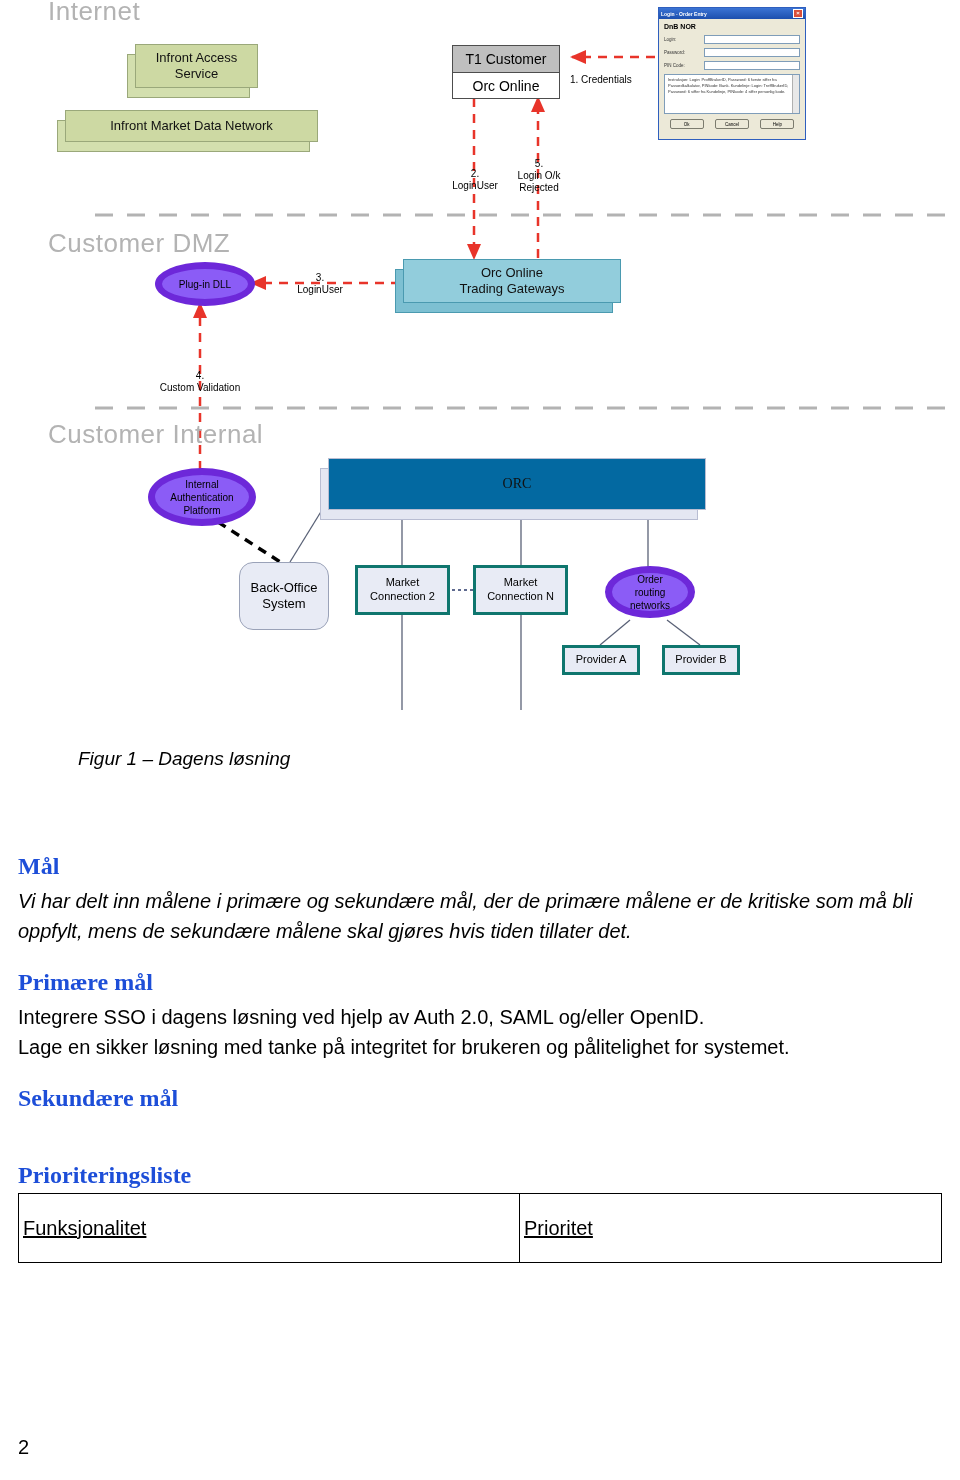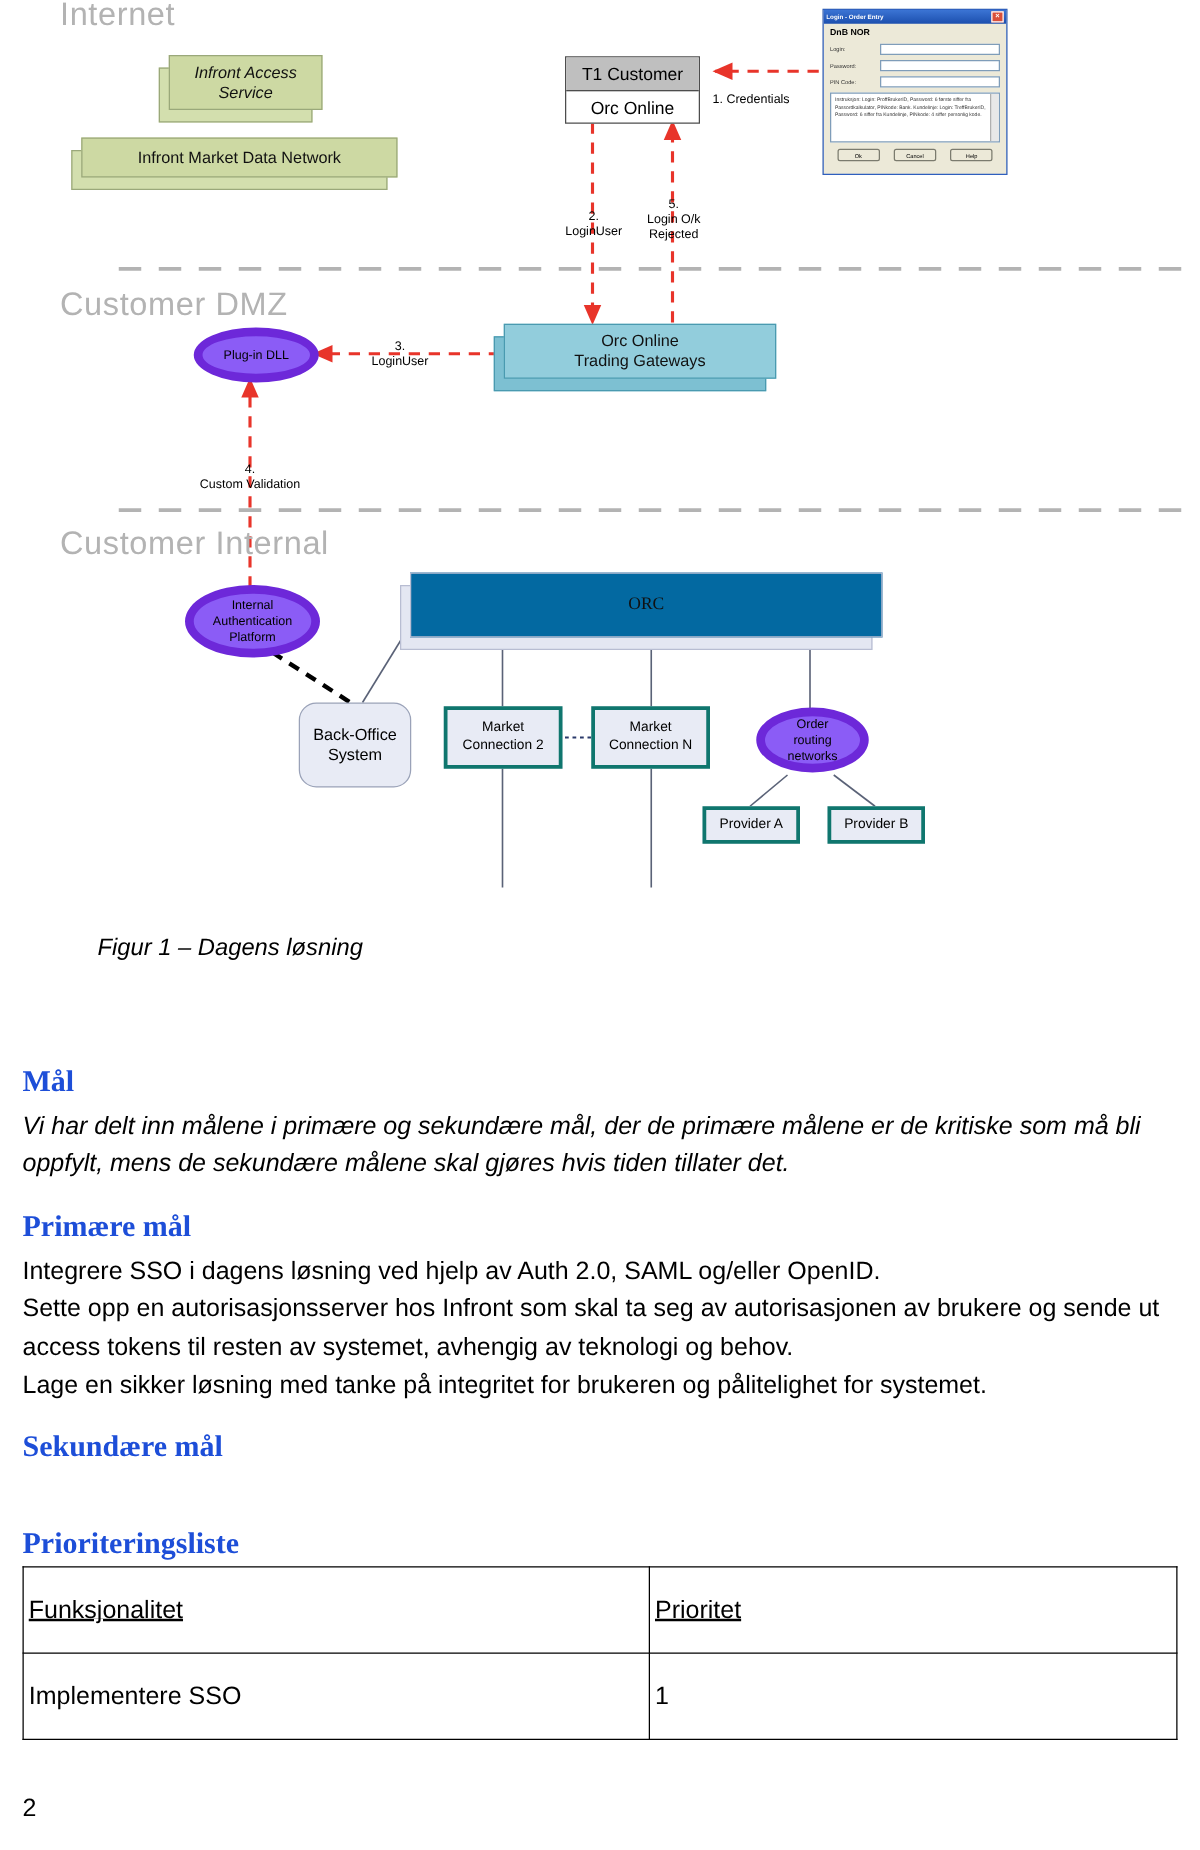--- a/index.html
+++ b/index.html
@@ -306,21 +306,21 @@
     <line x1="452" y1="590" x2="482" y2="590" stroke="#2b3a6b" stroke-width="1.6" stroke-dasharray="3,3"></line>
 
     <line x1="630" y1="620" x2="600" y2="645" stroke="#5a6277" stroke-width="1.3"></line>
     <line x1="667" y1="620" x2="700" y2="645" stroke="#5a6277" stroke-width="1.3"></line>
   </svg>
 
   <div class="zone-label" style="left:48px; top:-4px;">Internet</div>
   <div class="zone-label" style="left:48px; top:228px;">Customer DMZ</div>
   <div class="zone-label" style="left:48px; top:419px;">Customer Internal</div>
 
-  <div class="shadowbox" style="left:135px; top:44px; width:123px; height:44px;font-style:italic;">
+  <div class="shadowbox" style="left:135px; top:44px; width:123px; height:44px;">
     <div class="back"></div>
     <div class="front" style="white-space:pre-line;">Infront Access
 Service</div>
   </div>
 
   <div class="shadowbox" style="left:65px; top:110px; width:253px; height:32px;">
     <div class="back"></div>
     <div class="front" style="white-space:pre-line;">Infront Market Data Network</div>
   </div>
 
@@ -427,34 +427,29 @@
 
 <div id="doc-body">
 
   <div class="caption">Figur 1 – Dagens løsning</div>
 
   <h2 class="h-blue" id="mal-heading">Mål</h2>
   <p class="para italic">Vi har delt inn målene i primære og sekundære mål, der de primære målene er de kritiske som må bli oppfylt, mens de sekundære målene skal gjøres hvis tiden tillater det.</p>
 
   <h2 class="h-blue" id="primaere-heading">Primære mål</h2>
   <p class="para">Integrere SSO i dagens løsning  ved hjelp av Auth 2.0, SAML og/eller OpenID.</p>
-  <p class="para">Sette opp en autorisasjonsserver hos Infront som skal ta seg av autorisasjonen av brukere og sende ut access tokens til resten av systemet,  avhengig av teknologi og behov.</p>
   <p class="para">Lage en sikker løsning med tanke på integritet for brukeren og pålitelighet for systemet.</p>
 
   <h2 class="h-blue" id="sekundaere-heading">Sekundære mål</h2>
 
   <h2 class="h-blue" id="prioriteringsliste-heading">Prioriteringsliste</h2>
 
   <table id="prio-table">
     <tbody>
       <tr>
         <td class="c0 hdrcell"><span>Funksjonalitet</span></td>
         <td class="hdrcell"><span>Prioritet</span></td>
       </tr>
-      <tr>
-        <td class="c0">Implementere SSO</td>
-        <td>1</td>
-      </tr>
     </tbody>
   </table>
 </div>
 
 <div id="page-number">2</div>
 
 </body></html>

